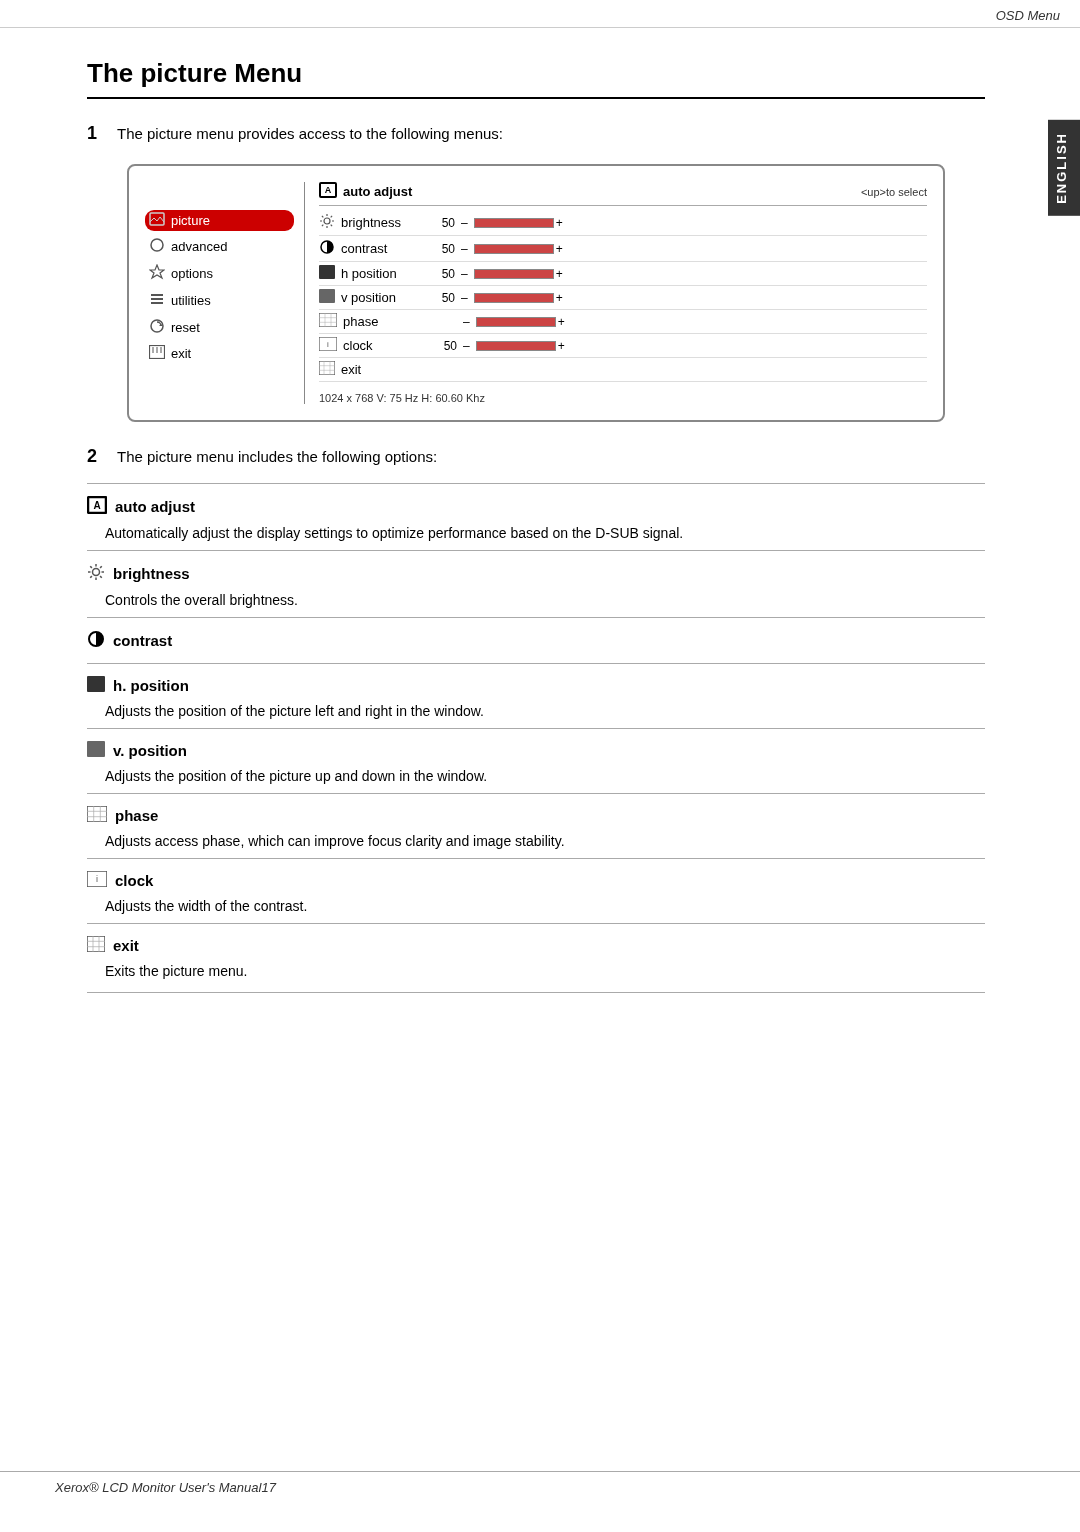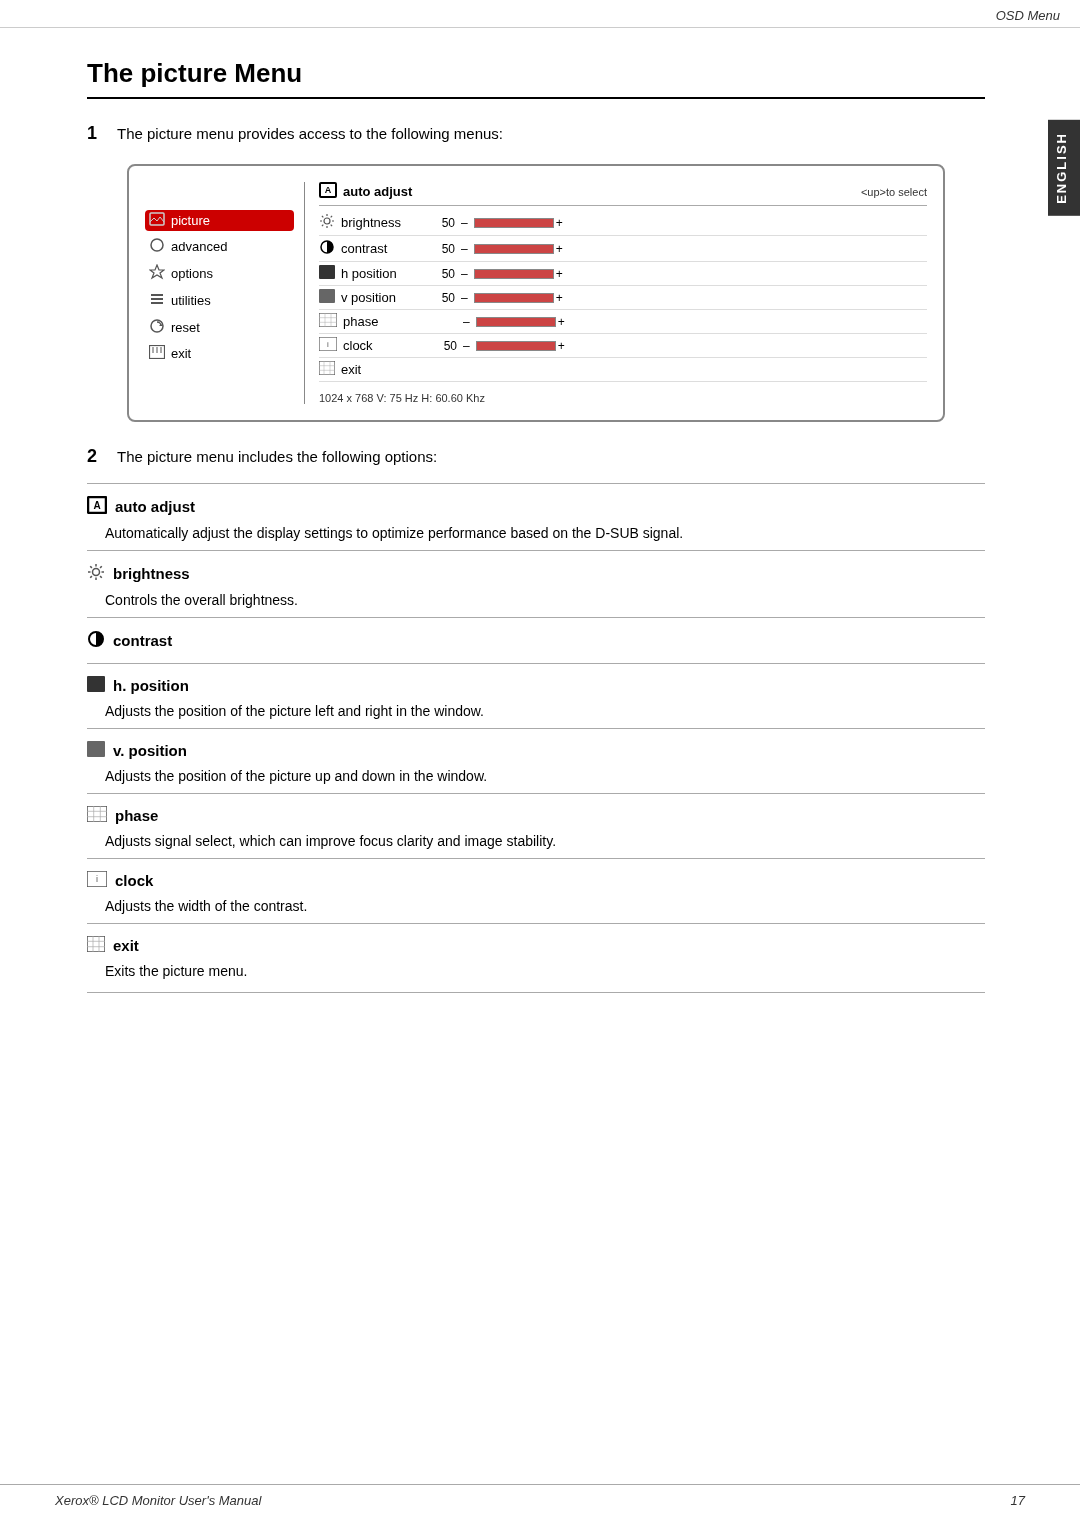--- a/index.html
+++ b/index.html
@@ -104,21 +104,21 @@
     .osd-menu-item {
       display: flex;
       align-items: center;
       gap: 6px;
       font-size: 13px;
       padding: 2px 4px;
     }
     .osd-menu-item.selected {
       background: #c00;
       color: #fff;
-      border-radius: 4px;
+      border-radius: 9px;
     }
 
     
     .osd-top-row {
       display: flex;
       justify-content: space-between;
       align-items: center;
       margin-bottom: 4px;
       padding-bottom: 4px;
       border-bottom: 1px solid #aaa;
@@ -204,22 +204,22 @@
       padding-left: 2px;
     }
 
     
     .page-footer {
       position: absolute;
       bottom: 20px;
       left: 0;
       right: 0;
       display: flex;
-      justify-content: space-between;
-      padding: 4px 55px;
+      justify-content: flex-start;
+      padding: 17px 55px;
       border-top: 1px solid #aaa;
       padding-top: 8px;
       font-size: 13px;
       color: #333;
       font-style: italic;
     }
   </style>
 </head>
 <body>
 
@@ -526,21 +526,21 @@
         <svg width="20" height="16" viewBox="0 0 20 16">
           <rect x="0" y="0" width="20" height="16" fill="none" stroke="#555" stroke-width="1.5"></rect>
           <line x1="6.7" y1="0" x2="6.7" y2="16" stroke="#aaa" stroke-width="0.7"></line>
           <line x1="13.3" y1="0" x2="13.3" y2="16" stroke="#aaa" stroke-width="0.7"></line>
           <line x1="0" y1="5.3" x2="20" y2="5.3" stroke="#aaa" stroke-width="0.7"></line>
           <line x1="0" y1="10.7" x2="20" y2="10.7" stroke="#aaa" stroke-width="0.7"></line>
         </svg>
       </span>
       <span class="feature-title">phase</span>
     </div>
-    <p class="feature-desc">Adjusts signal select, which can improve focus clarity and image stability.</p>
+    <p class="feature-desc">Adjusts access phase, which can improve focus clarity and image stability.</p>
   </div>
 
   <div class="feature-section">
     <div class="feature-header">
       <span>
         <svg width="20" height="16" viewBox="0 0 20 16">
           <rect x="0" y="0" width="20" height="16" fill="none" stroke="#555" stroke-width="1.5"></rect>
           <text x="10" y="11" text-anchor="middle" font-size="9" fill="#555">i</text>
         </svg>
       </span>

